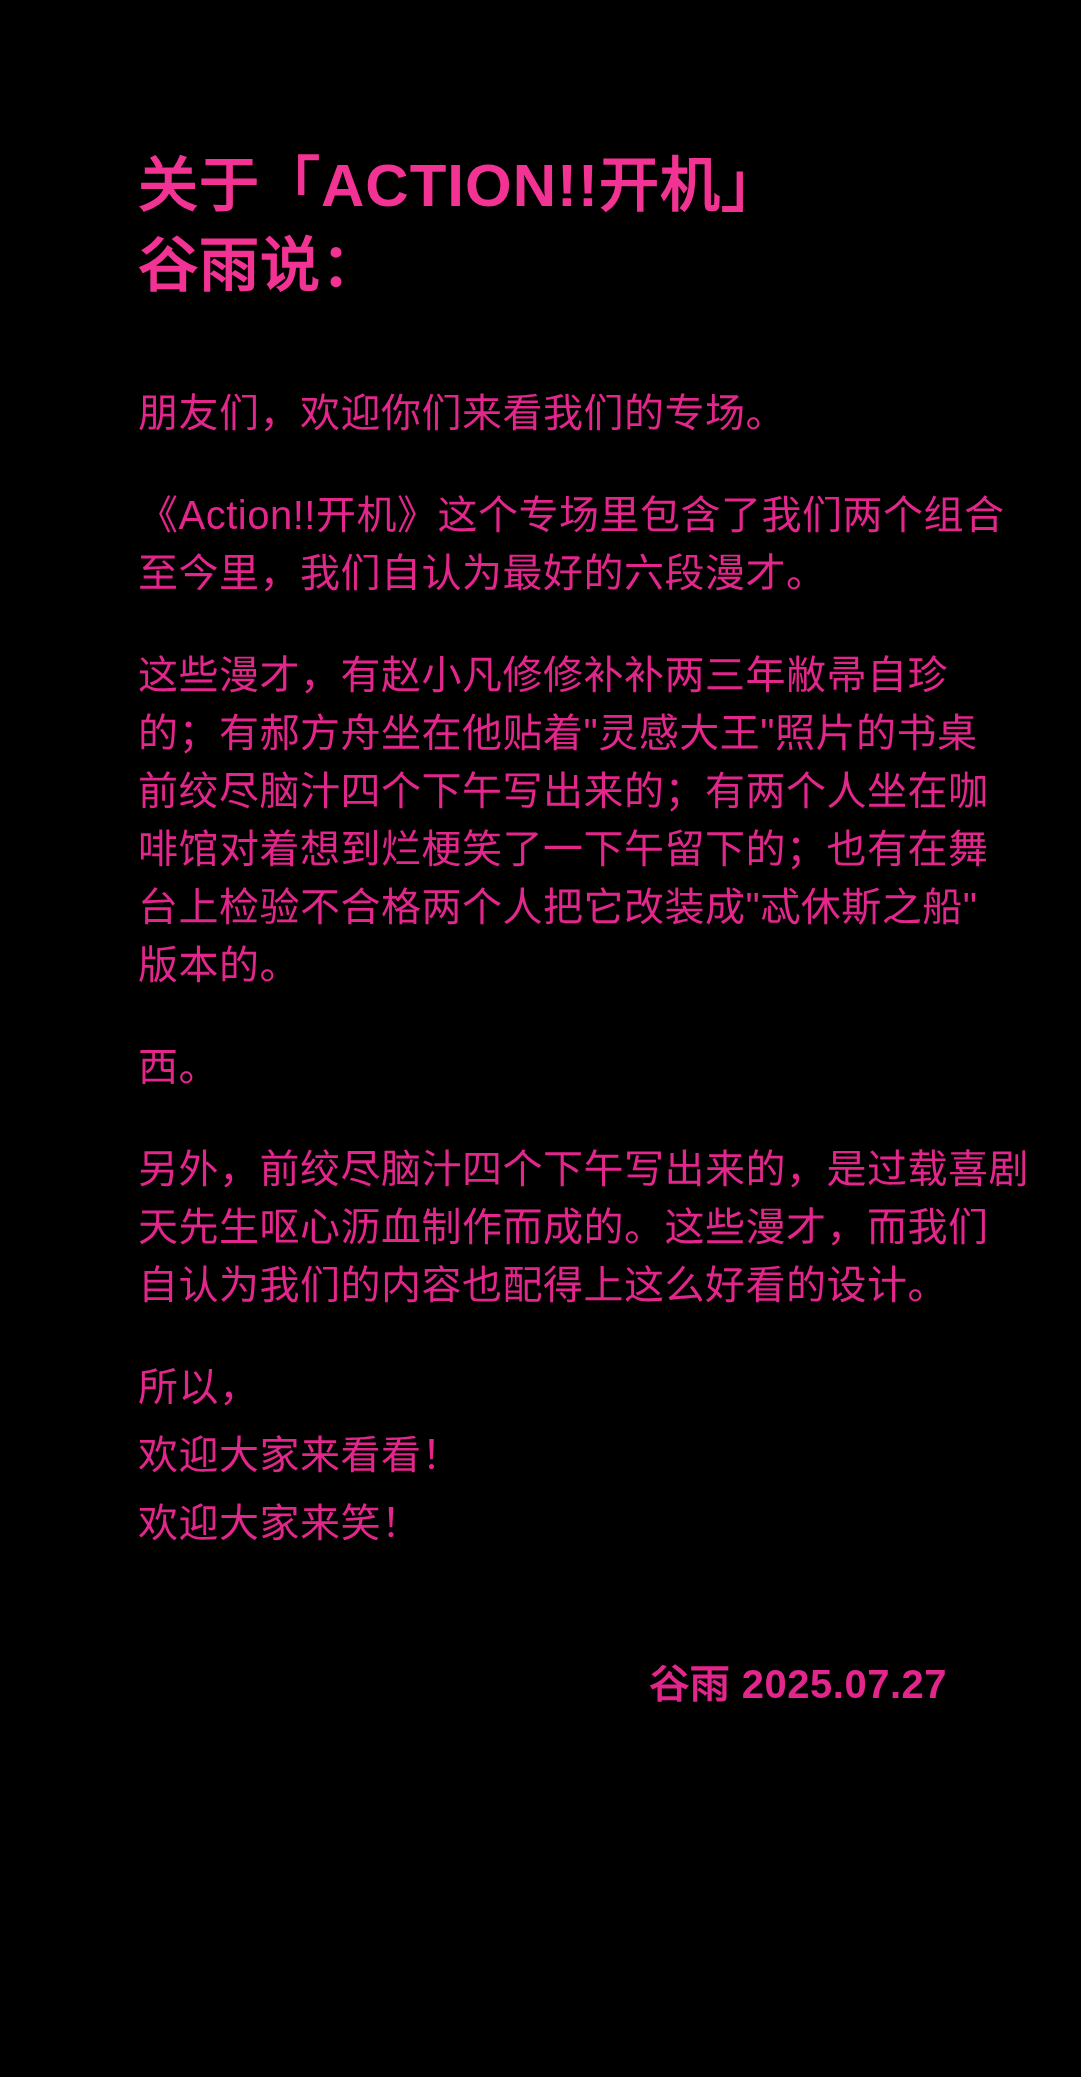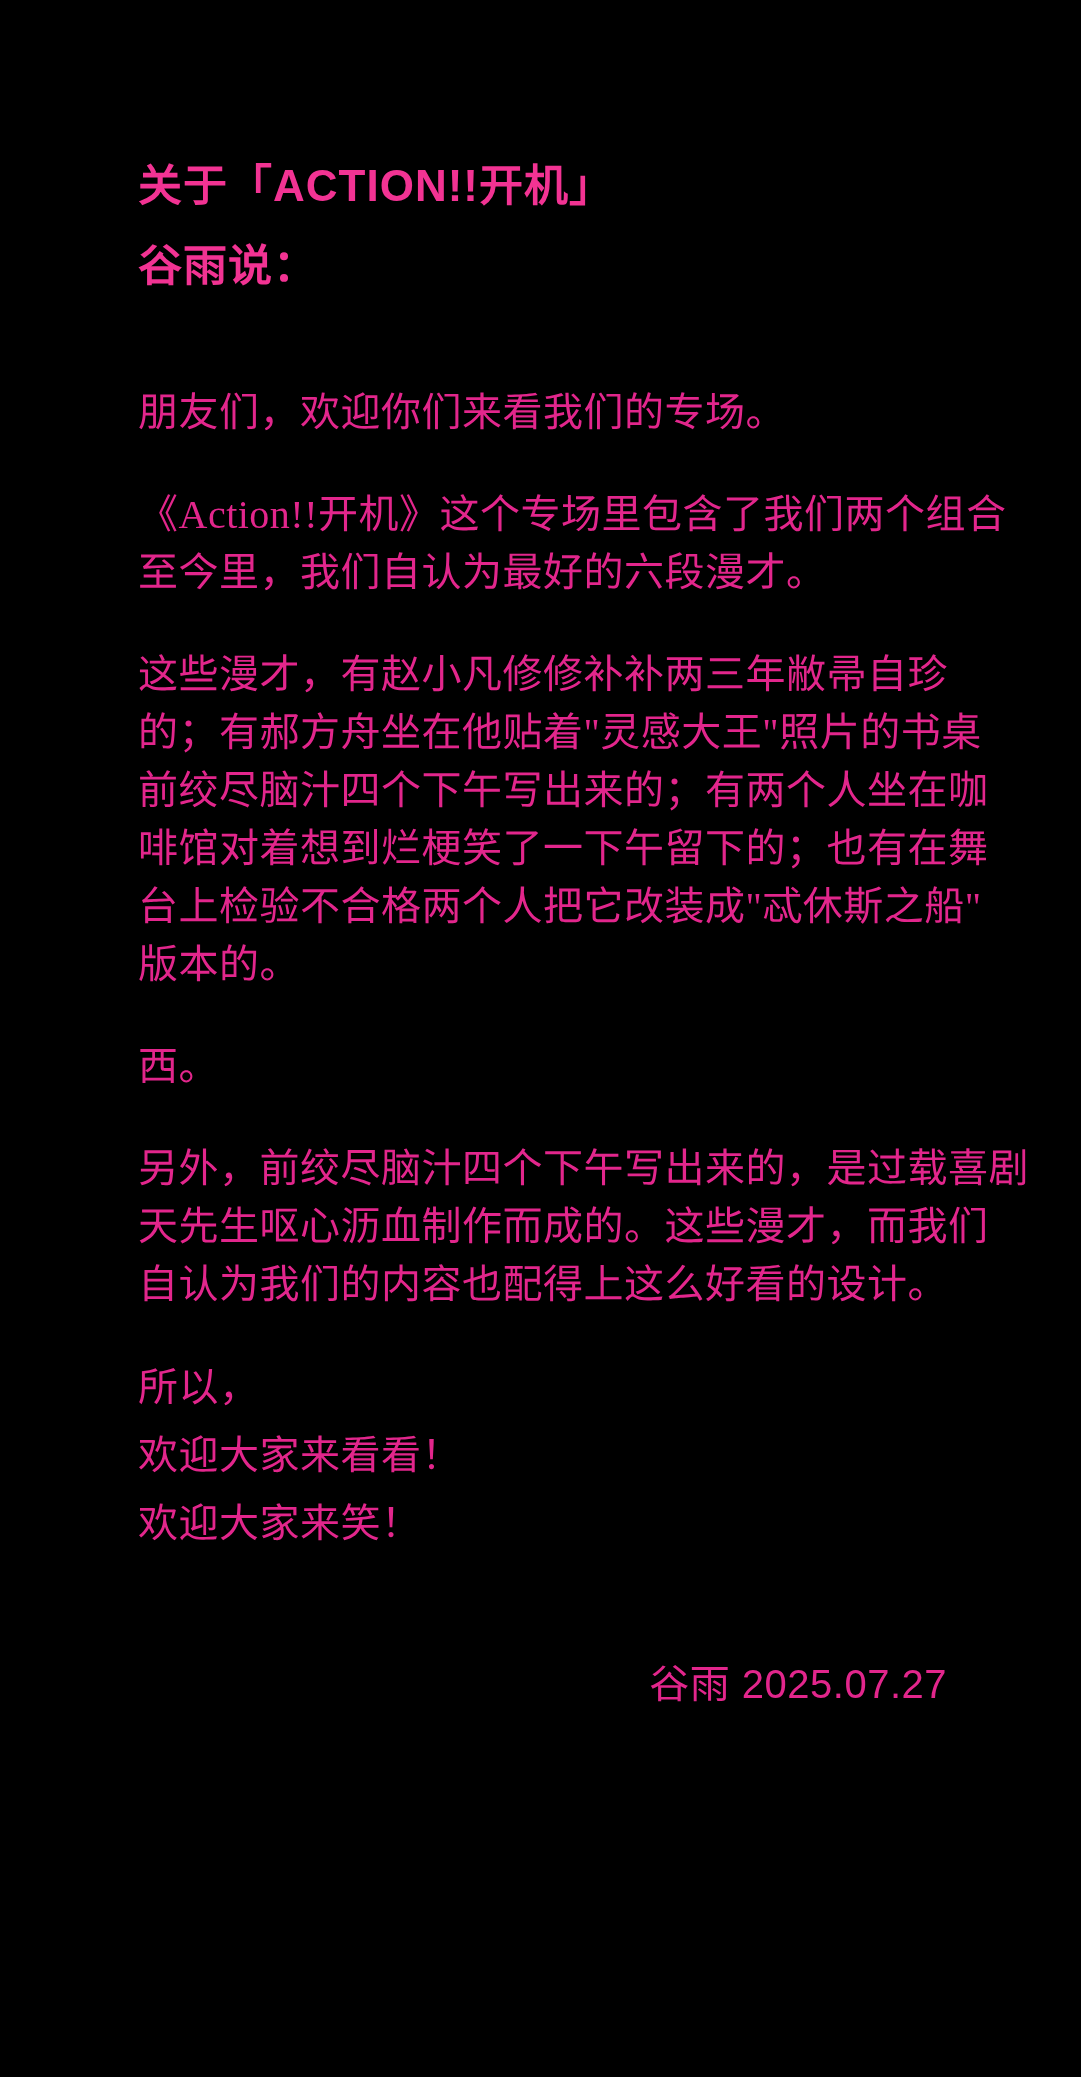--- a/index.html
+++ b/index.html
@@ -14,50 +14,49 @@
     width: 1081px;
     height: 2077px;
     background: var(--bg);
     padding: 146px 134px 0 138px;
     font-family: "Liberation Sans", sans-serif;
     overflow: hidden;
   }
   .page-title {
     margin: 0 0 78px 0;
     color: var(--title-color);
-    font-size: 44px;
+    font-size: 60px;
     line-height: 80px;
     font-weight: 800;
     letter-spacing: 1px;
   }
   .title-line { display: block; }
   .para {
     margin: 0 0 44px 0;
     padding: 0;
-    font-family: Liberation Serif, serif;
   }
   .line {
     display: block;
     color: var(--body-color);
     font-size: 40px;
     line-height: 58px;
     font-weight: 300;
     letter-spacing: 0.5px;
     white-space: nowrap;
   }
   .closing .line {
     margin-bottom: 10px;
   }
   .signature {
     margin-top: 103px;
     text-align: right;
     color: var(--body-color);
     font-size: 40px;
     line-height: 58px;
-    font-weight: 400;
+    font-weight: 700;
     letter-spacing: 0.5px;
   }
 </style>
 </head>
 <body>
 
 <div class="page">
 
   <h1 class="page-title">
     <span class="title-line">关于「ACTION!!开机」</span>

